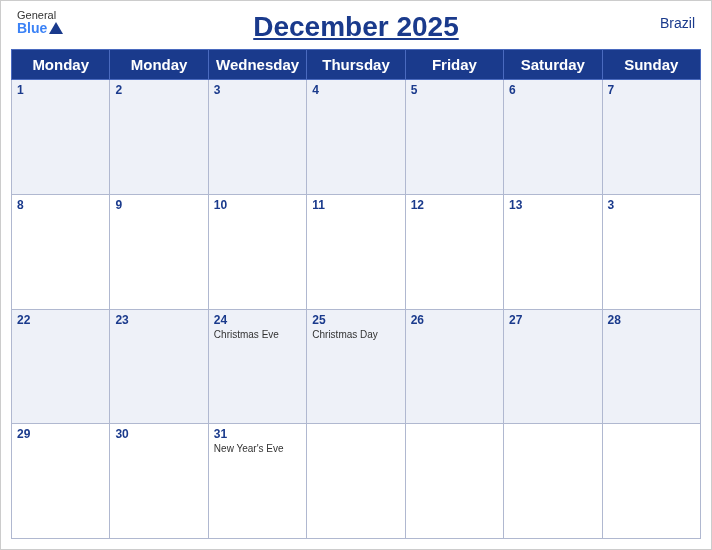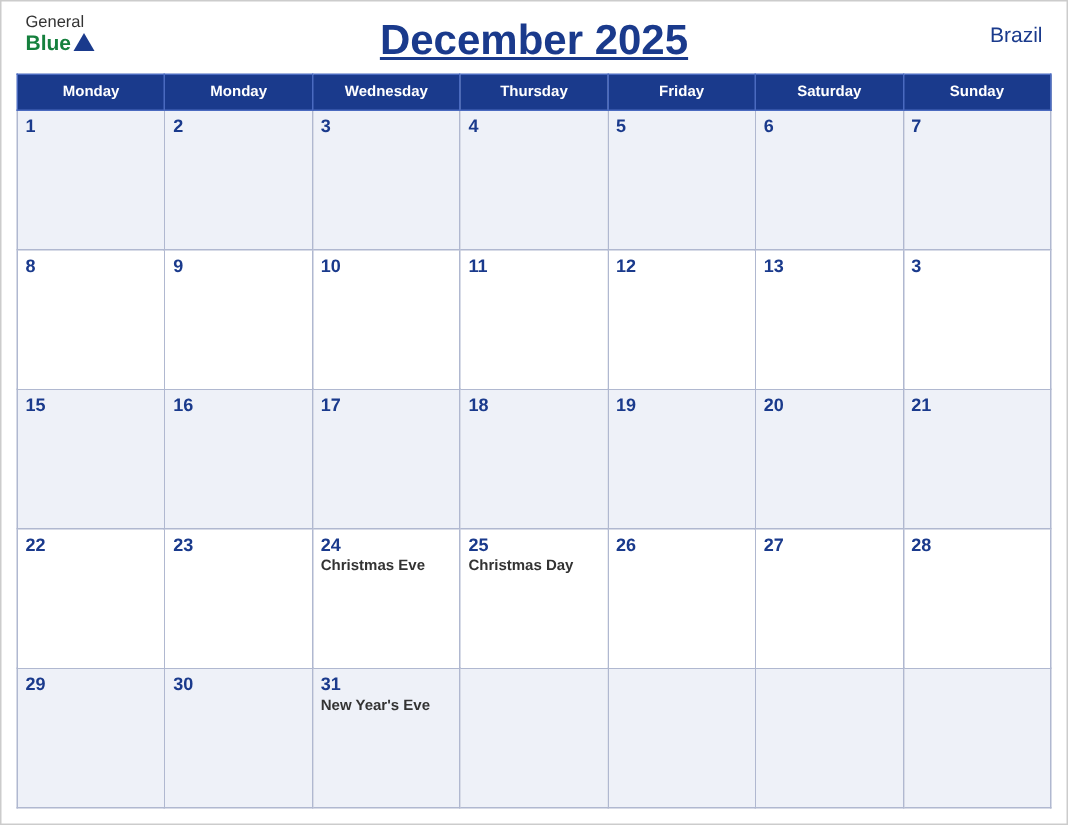--- a/index.html
+++ b/index.html
@@ -35,21 +35,21 @@
       align-items: flex-start;
     }
     .logo-general {
       font-size: 11px;
       color: #333;
       font-weight: normal;
       line-height: 1.1;
     }
     .logo-blue {
       font-size: 14px;
-      color: #15803d;
+      color: #3b82f6;
       font-weight: bold;
       line-height: 1.1;
       display: flex;
       align-items: center;
     }
     .logo-triangle {
       width: 0;
       height: 0;
       border-left: 7px solid transparent;
       border-right: 7px solid transparent;
@@ -76,21 +76,21 @@
     }
     .calendar-table {
       width: calc(100% - 20px);
       margin: 0 10px 10px;
       border-collapse: collapse;
       flex: 1;
     }
     .calendar-table thead tr th {
       background-color: #1a3a8c;
       color: #fff;
-      font-size: 10px;
+      font-size: 15px;
       font-weight: bold;
       text-align: center;
       padding: 6px 4px;
       border: 1px solid #4a6abf;
     }
     .calendar-table tbody tr td {
       border: 1px solid #b0b8d0;
       vertical-align: top;
       padding: 3px 5px;
       height: 72px;
@@ -101,21 +101,20 @@
       font-size: 12px;
       font-weight: bold;
       color: #1a3a8c;
       display: block;
     }
     .event-label {
       font-size: 10px;
       color: #333;
       display: block;
       margin-top: 2px;
-      font-weight: bold;
     }
     
     tbody tr:nth-child(odd) td {
       background: #eef1f8;
     }
     tbody tr:nth-child(even) td {
       background: #fff;
     }
   </style>
 </head>
@@ -190,43 +189,20 @@
           </td>
           <td>
             <span class="day-number">13</span>
           </td>
           <td>
             <span class="day-number">3</span>
           </td>
         </tr>
         <tr>
           <td>
-            <span class="day-number">15</span>
-          </td>
-          <td>
-            <span class="day-number">16</span>
-          </td>
-          <td>
-            <span class="day-number">17</span>
-          </td>
-          <td>
-            <span class="day-number">18</span>
-          </td>
-          <td>
-            <span class="day-number">19</span>
-          </td>
-          <td>
-            <span class="day-number">20</span>
-          </td>
-          <td>
-            <span class="day-number">21</span>
-          </td>
-        </tr>
-        <tr>
-          <td>
             <span class="day-number">22</span>
           </td>
           <td>
             <span class="day-number">23</span>
           </td>
           <td>
             <span class="day-number">24</span>
             <span class="event-label">Christmas Eve</span>
           </td>
           <td>

